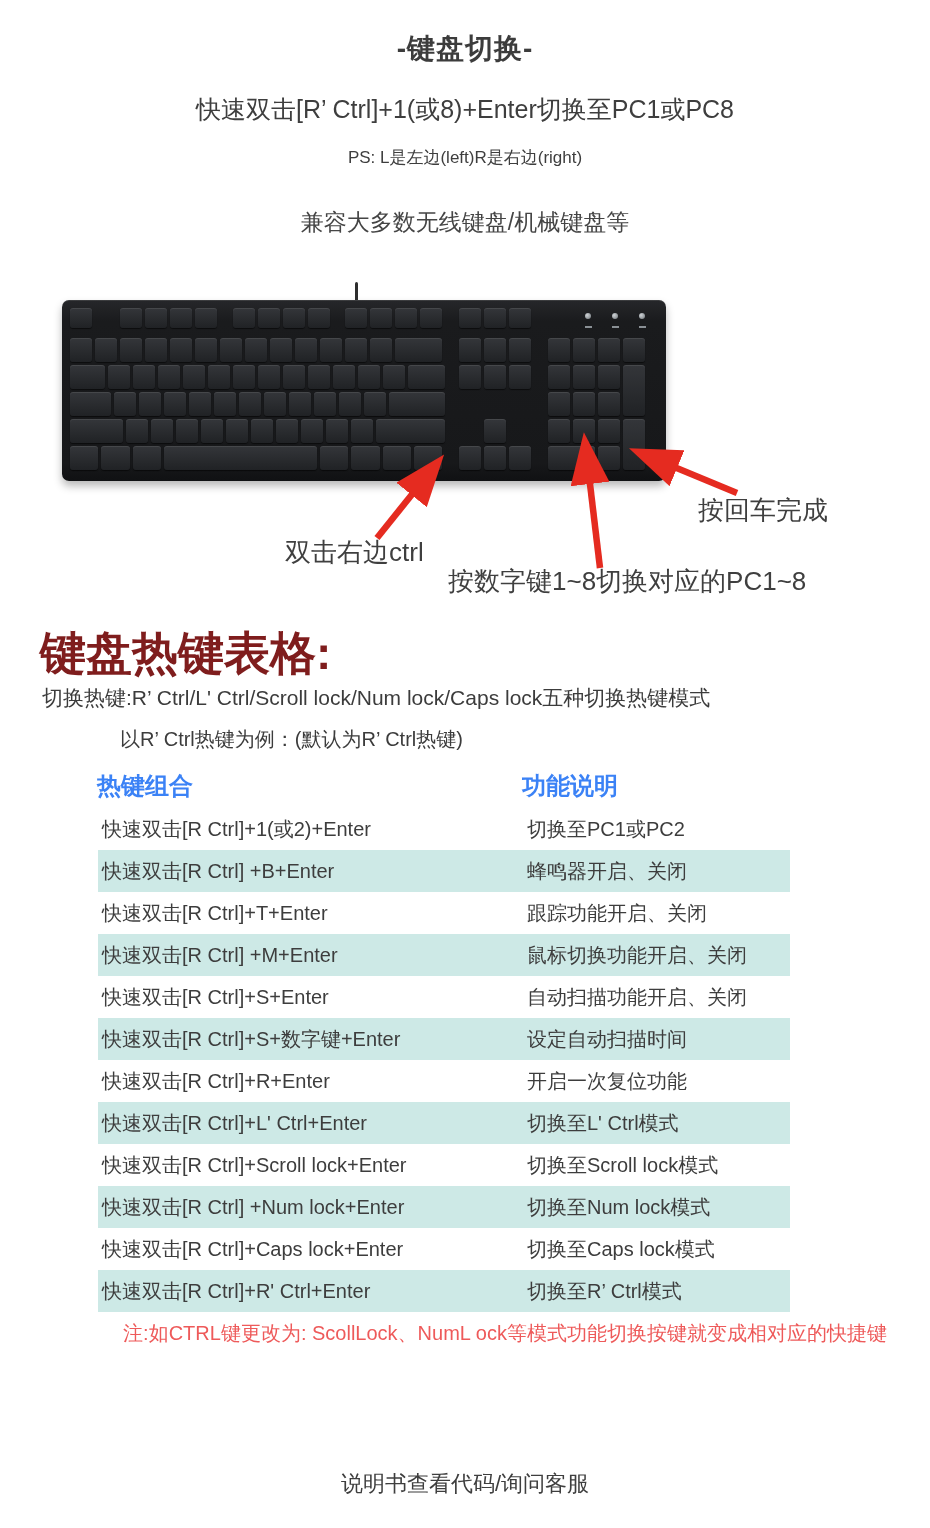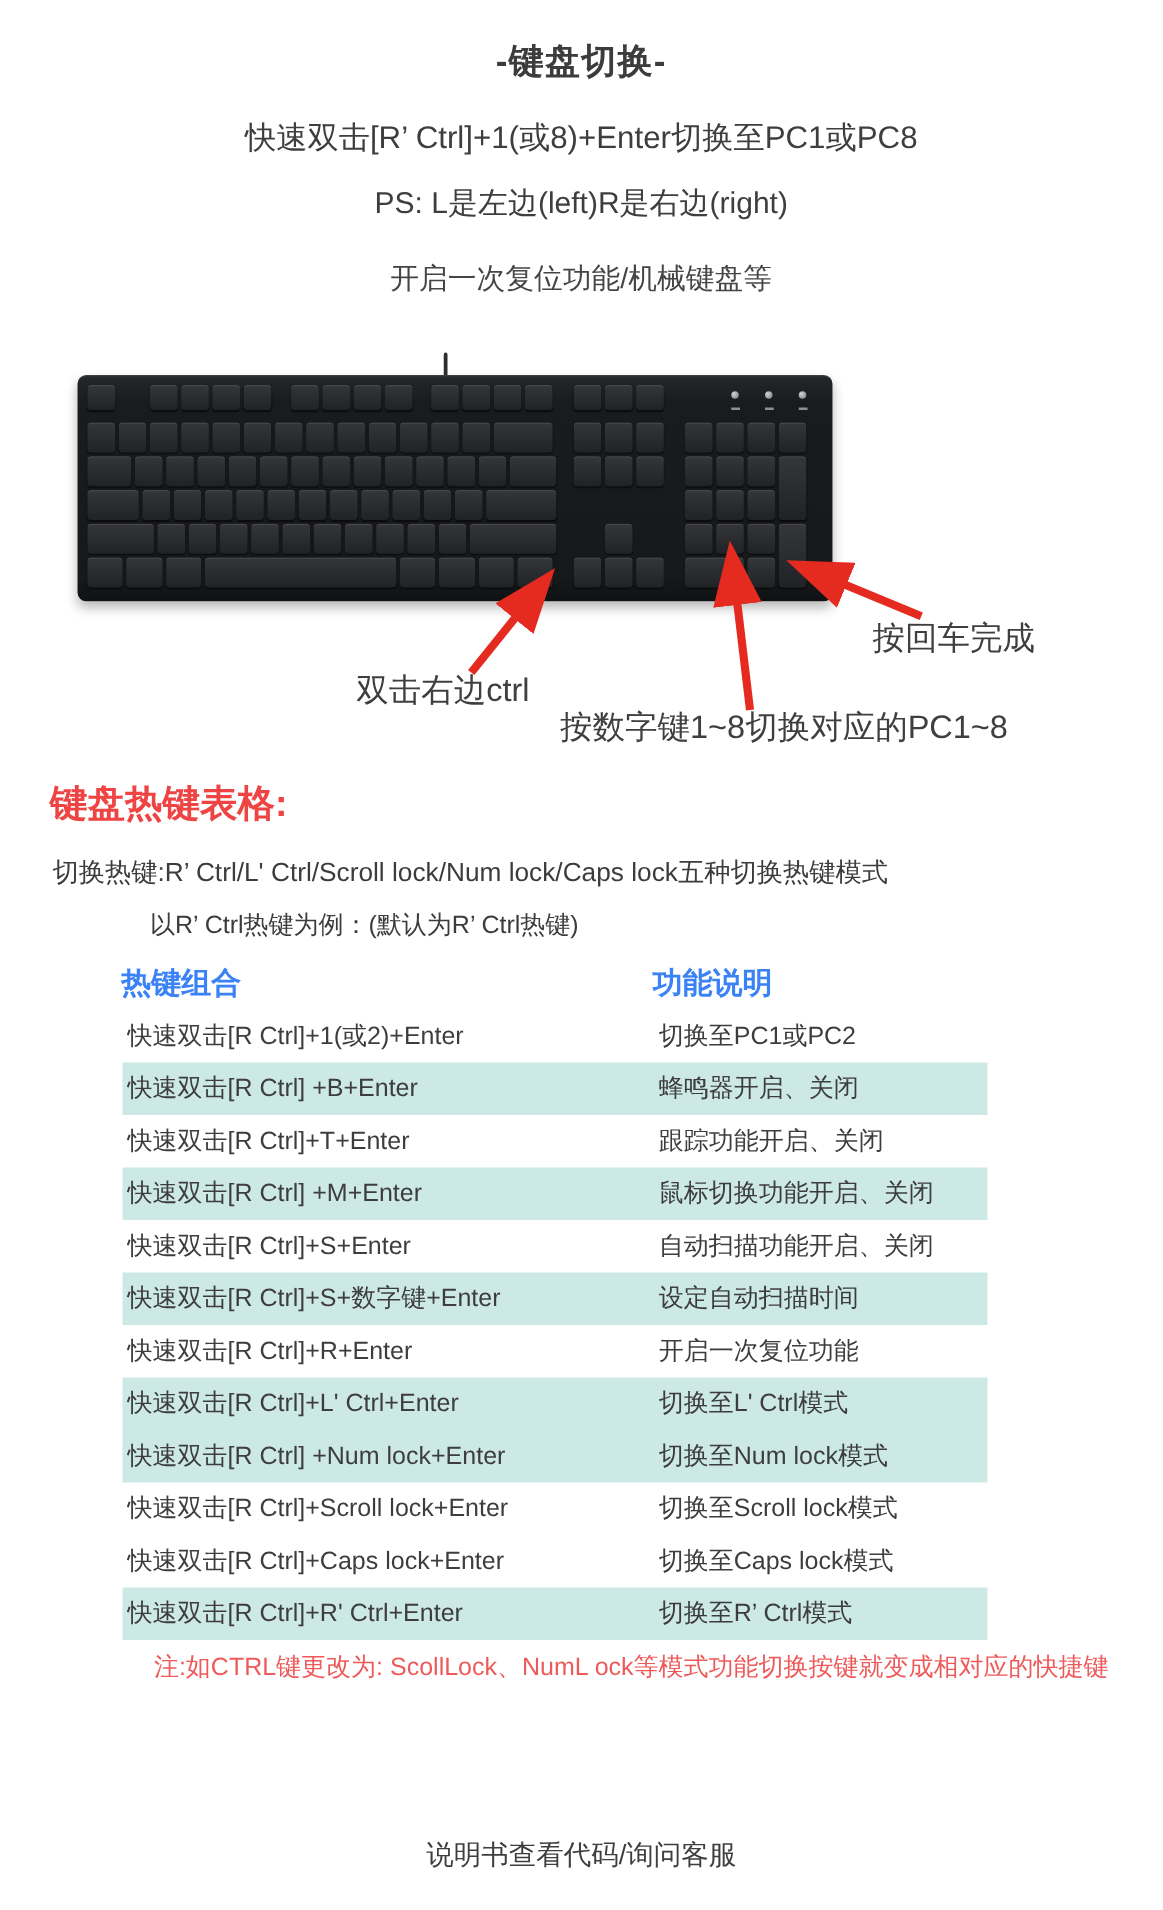--- a/index.html
+++ b/index.html
@@ -6,21 +6,21 @@
   .page{
     position:relative;width:930px;height:1528px;margin:0 auto;background:#ffffff;
     font-family:"Liberation Sans","DejaVu Sans",sans-serif;color:#3e3e3e;overflow:hidden;
   }
   .abs{position:absolute;}
   .ctr{left:0;width:930px;text-align:center;}
 
   
   .main-title{top:30px;font-size:28px;font-weight:600;color:#3c3c3c;letter-spacing:1px;}
   .subtitle{top:93px;font-size:25px;color:#3e3e3e;}
-  .ps-line{top:146px;font-size:24px;color:#3e3e3e;}
+  .ps-line{top:146px;font-size:17px;color:#3e3e3e;}
   .compat-line{top:207px;font-size:23px;color:#454545;}
 
   
   .kb-cable{left:355px;top:282px;width:3px;height:20px;background:#2e2e2e;border-radius:2px;}
   .keyboard{
     left:62px;top:300px;width:604px;height:181px;border-radius:7px;
     background:linear-gradient(#26272a,#1a1b1d 12%,#17181a 90%,#101113);
     box-shadow:0 5px 9px rgba(0,0,0,.28), inset 0 1px 0 rgba(255,255,255,.10);
   }
   .kb-key{
@@ -33,21 +33,21 @@
   .kb-led-dash{position:absolute;width:7px;height:2px;background:#8a9095;}
 
   .arrows-svg{left:0;top:280px;width:930px;height:340px;pointer-events:none;}
 
   .ann{font-size:26px;color:#3f3f3f;white-space:nowrap;}
   .ann-rctrl{left:285px;top:535px;}
   .ann-enter{left:698px;top:493px;}
   .ann-numbers{left:448px;top:564px;}
 
   
-  .section-heading{left:40px;top:623px;font-size:30px;font-weight:700;color:#ef4444;}
+  .section-heading{left:40px;top:623px;font-size:46px;font-weight:700;color:#7f1d1d;}
   .hint-line1{left:42px;top:684px;font-size:21px;color:#3c3c3c;white-space:nowrap;}
   .hint-line2{left:120px;top:726px;font-size:20px;color:#3c3c3c;white-space:nowrap;}
 
   .tbl-headers{left:93px;top:770px;width:692px;display:flex;font-size:24px;font-weight:700;color:#3b82f6;}
   .tbl-headers .h1{width:429px;padding-left:4px;box-sizing:border-box;}
   .tbl-headers .h2{flex:1;}
 
   .tbl{left:98px;top:808px;width:692px;}
   .tbl-row{display:flex;height:42px;line-height:42px;font-size:20px;color:#3d3d3d;}
   .tbl-row.striped{background:var(--stripe,#cde9e6);}
@@ -61,21 +61,21 @@
   .footer-sub{top:1469px;font-size:22px;color:#3e3e3e;}
 </style>
 </head>
 <body>
 
 <div class="page">
 
   <div class="abs ctr main-title">-键盘切换-</div>
   <div class="abs ctr subtitle">快速双击[R’ Ctrl]+1(或8)+Enter切换至PC1或PC8</div>
   <div class="abs ctr ps-line">PS: L是左边(left)R是右边(right)</div>
-  <div class="abs ctr compat-line">开启一次复位功能/机械键盘等</div>
+  <div class="abs ctr compat-line">兼容大多数无线键盘/机械键盘等</div>
 
   <div class="abs kb-cable"></div>
   <div class="abs keyboard" id="keyboard">
       <div class="kb-key" style="left: 8px; top: 8px; width: 22px; height: 20px;"></div>
       <div class="kb-key" style="left: 58px; top: 8px; width: 22px; height: 20px;"></div>
       <div class="kb-key" style="left: 83px; top: 8px; width: 22px; height: 20px;"></div>
       <div class="kb-key" style="left: 108px; top: 8px; width: 22px; height: 20px;"></div>
       <div class="kb-key" style="left: 133px; top: 8px; width: 22px; height: 20px;"></div>
       <div class="kb-key" style="left: 170.5px; top: 8px; width: 22px; height: 20px;"></div>
       <div class="kb-key" style="left: 195.5px; top: 8px; width: 22px; height: 20px;"></div>
@@ -234,29 +234,29 @@
         <div class="c2">设定自动扫描时间</div>
       </div>
       <div class="tbl-row">
         <div class="c1">快速双击[R Ctrl]+R+Enter</div>
         <div class="c2">开启一次复位功能</div>
       </div>
       <div class="tbl-row striped">
         <div class="c1">快速双击[R Ctrl]+L' Ctrl+Enter</div>
         <div class="c2">切换至L' Ctrl模式</div>
       </div>
+      <div class="tbl-row">
+        <div class="c1">快速双击[R Ctrl]+Scroll lock+Enter</div>
+        <div class="c2">切换至Scroll lock模式</div>
+      </div>
       <div class="tbl-row striped">
         <div class="c1">快速双击[R Ctrl] +Num lock+Enter</div>
         <div class="c2">切换至Num lock模式</div>
       </div>
       <div class="tbl-row">
-        <div class="c1">快速双击[R Ctrl]+Scroll lock+Enter</div>
-        <div class="c2">切换至Scroll lock模式</div>
-      </div>
-      <div class="tbl-row">
         <div class="c1">快速双击[R Ctrl]+Caps lock+Enter</div>
         <div class="c2">切换至Caps lock模式</div>
       </div>
       <div class="tbl-row striped">
         <div class="c1">快速双击[R Ctrl]+R' Ctrl+Enter</div>
         <div class="c2">切换至R’ Ctrl模式</div>
       </div>
     </div>
 
   <div class="abs ctr note">注:如CTRL键更改为: ScollLock、NumL ock等模式功能切换按键就变成相对应的快捷键</div>

